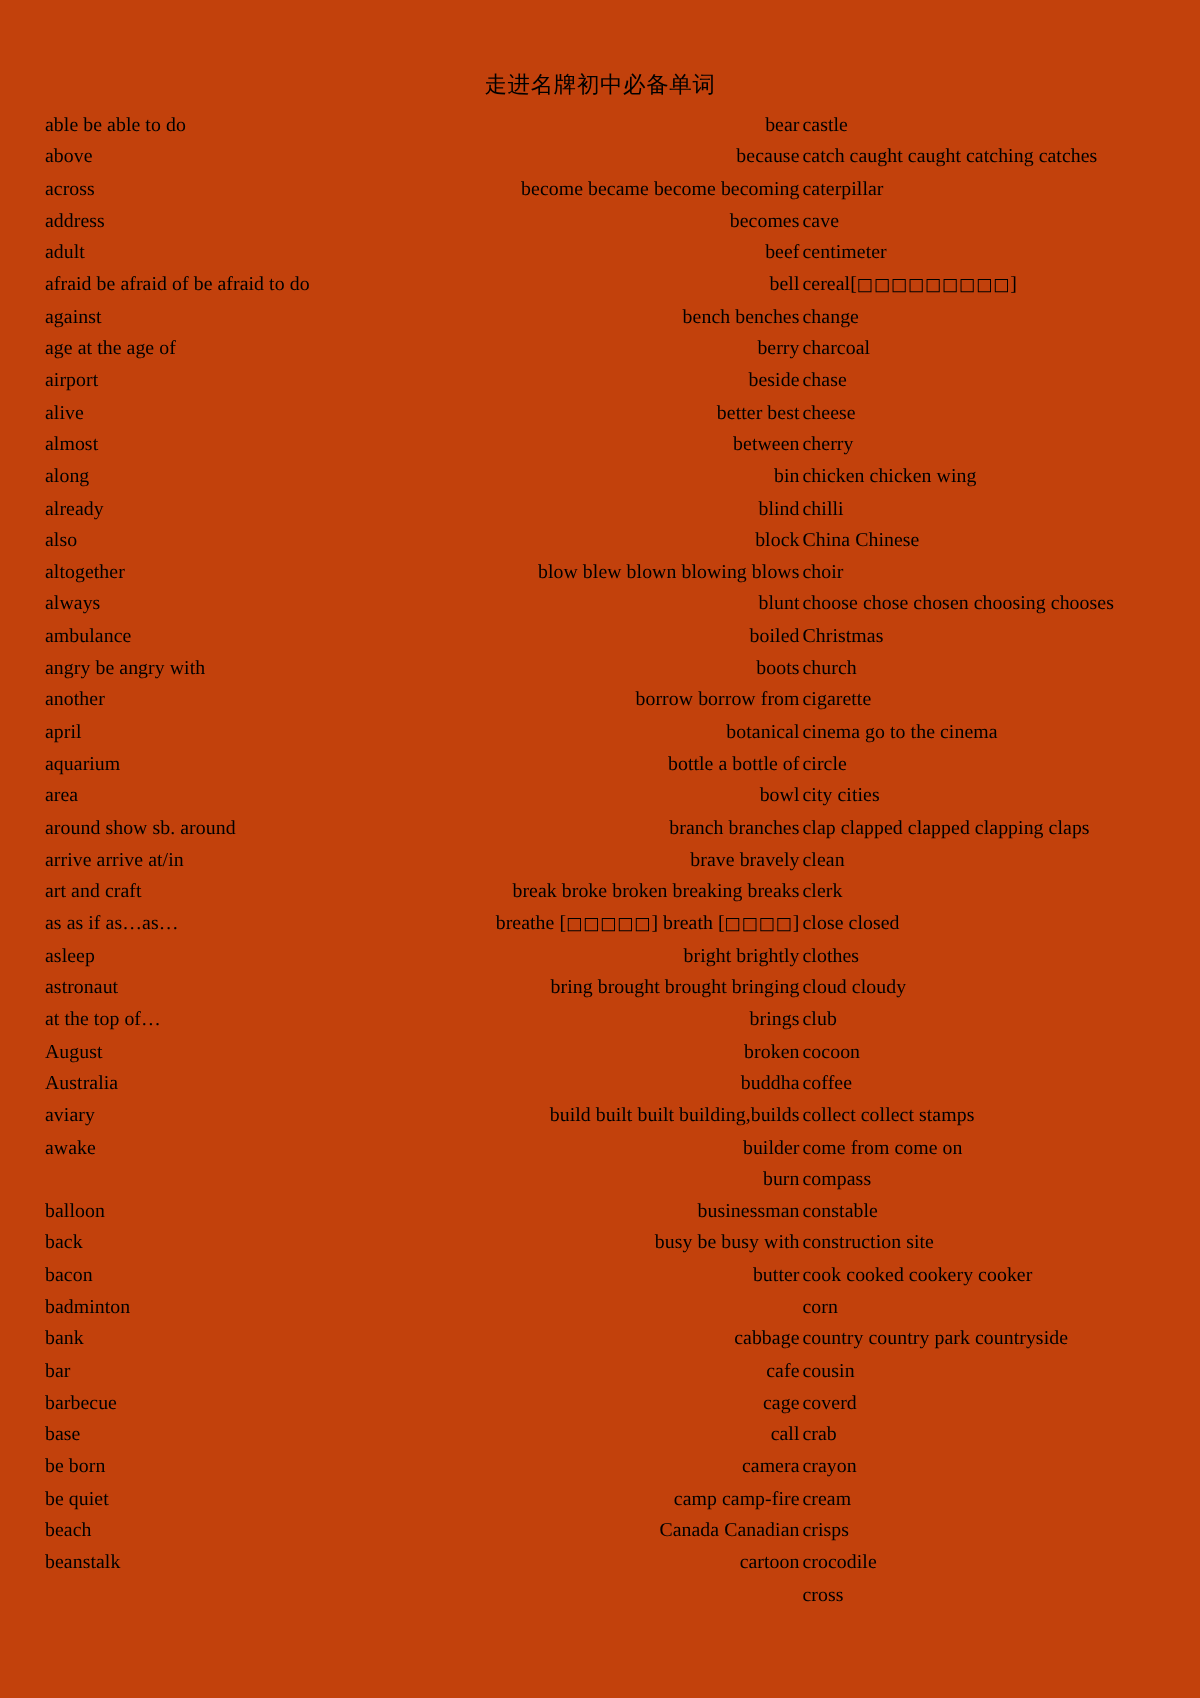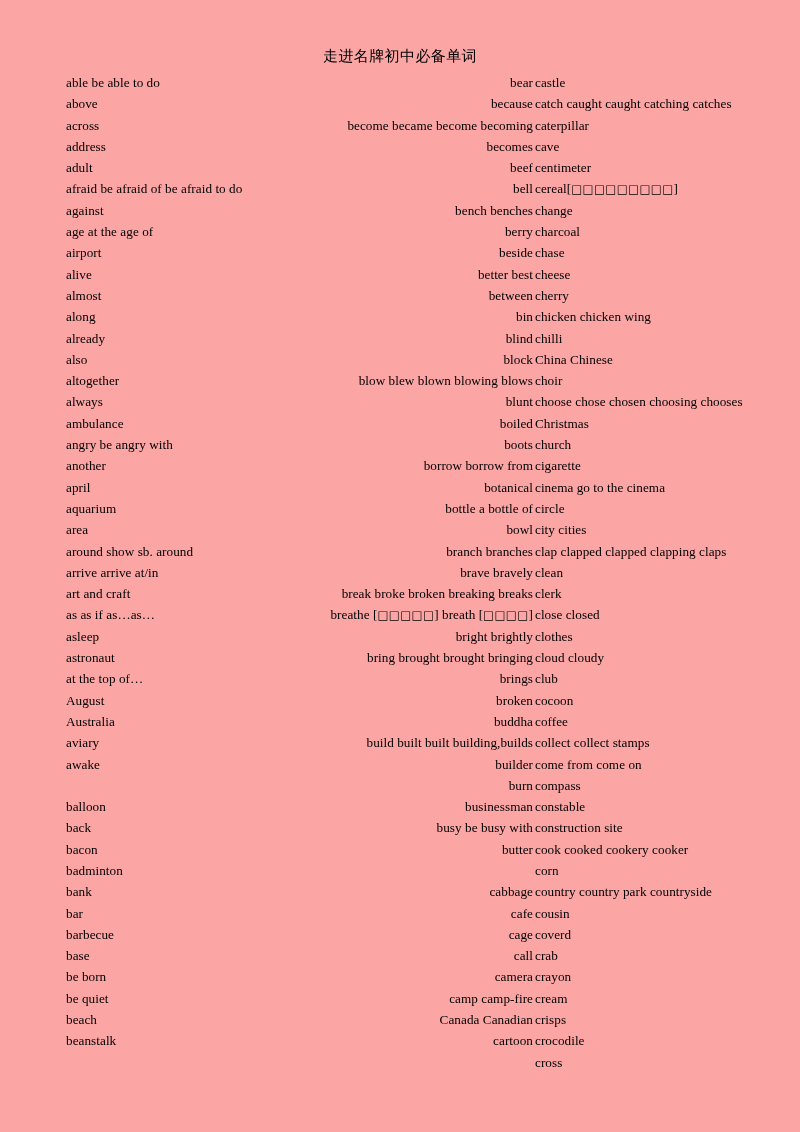--- a/index.html
+++ b/index.html
@@ -15,21 +15,21 @@
     font-family: "Liberation Serif", "DejaVu Serif", serif;
     color: #000000;
     overflow: hidden;
   }
   .page {
     position: absolute;
     left: 0;
     top: 0;
     width: 800px;
     height: 1132px;
-    background: #fca5a5;
+    background: #c2410c;
   }
   .doc-title {
     position: absolute;
     left: 0;
     top: 46px;
     width: 800px;
     text-align: center;
     font-family: "DejaVu Serif", "Liberation Serif", serif;
     font-size: 15px;
     line-height: 20px;
@@ -40,21 +40,21 @@
   .columns {
     position: absolute;
     left: 0;
     top: 72px;
     width: 800px;
   }
   .col {
     position: absolute;
     top: 0;
   }
-  .col-1 { left: 30px;  width: 258px; margin-left: 36px; }
+  .col-1 { left: 30px;  width: 258px; }
   .col-2 { left: 293px; width: 240px; text-align: right; }
   .col-3 { left: 535px; width: 262px; }
 
   .entry {
     font-size: 13.2px;
     line-height: 21.3px;
     height: 21.3px;
     white-space: nowrap;
     color: #000000;
     letter-spacing: 0.05px;

